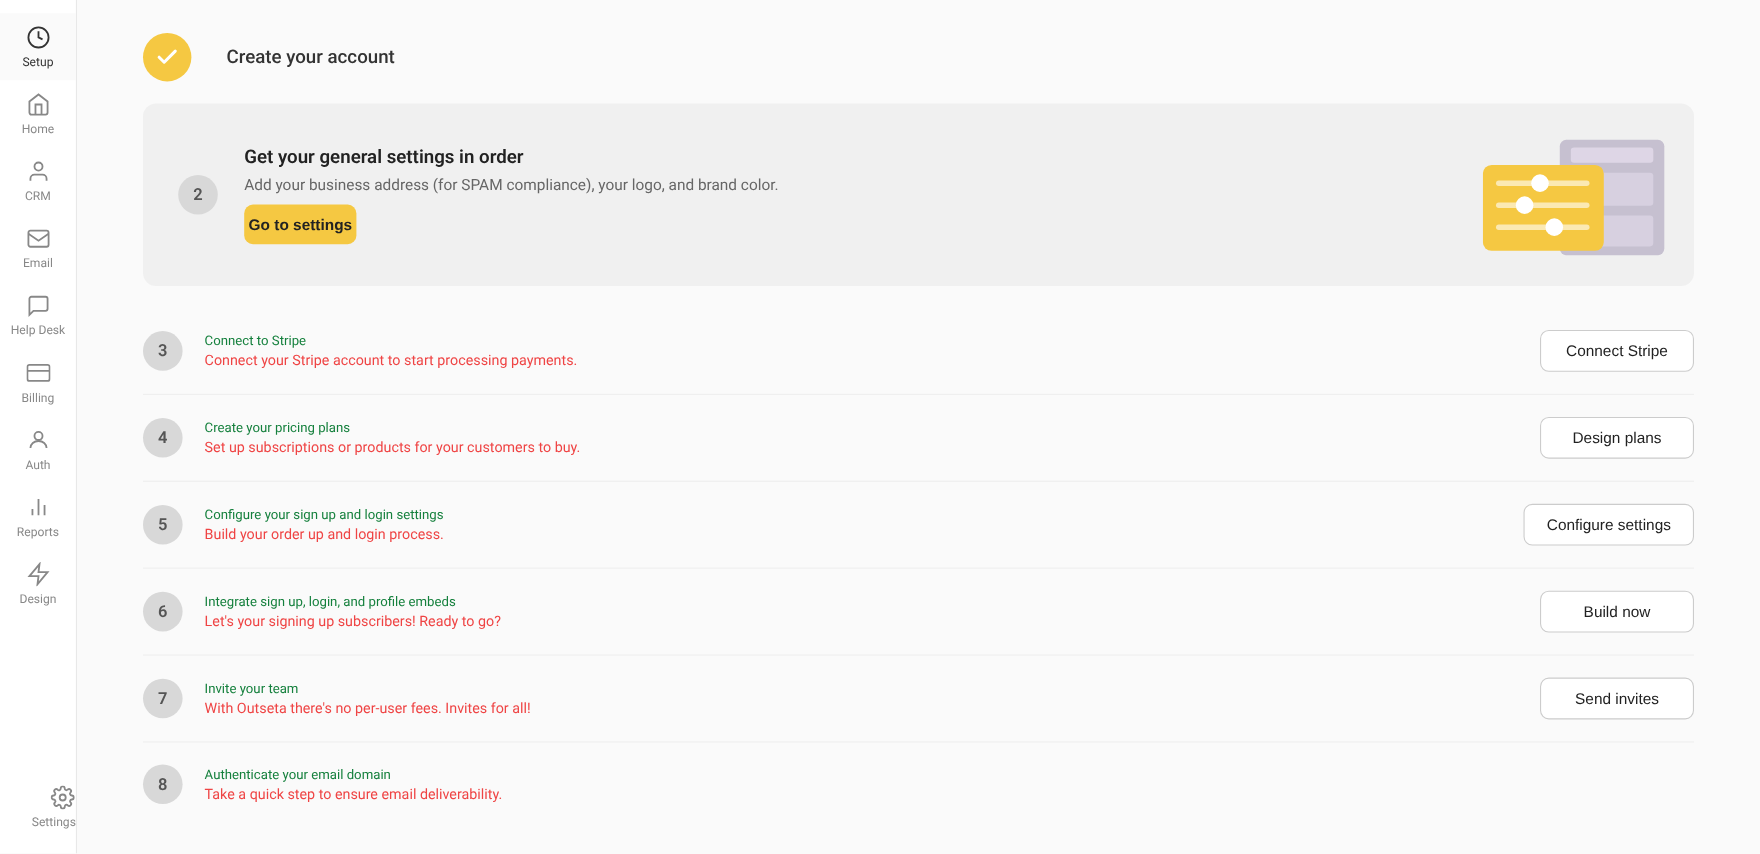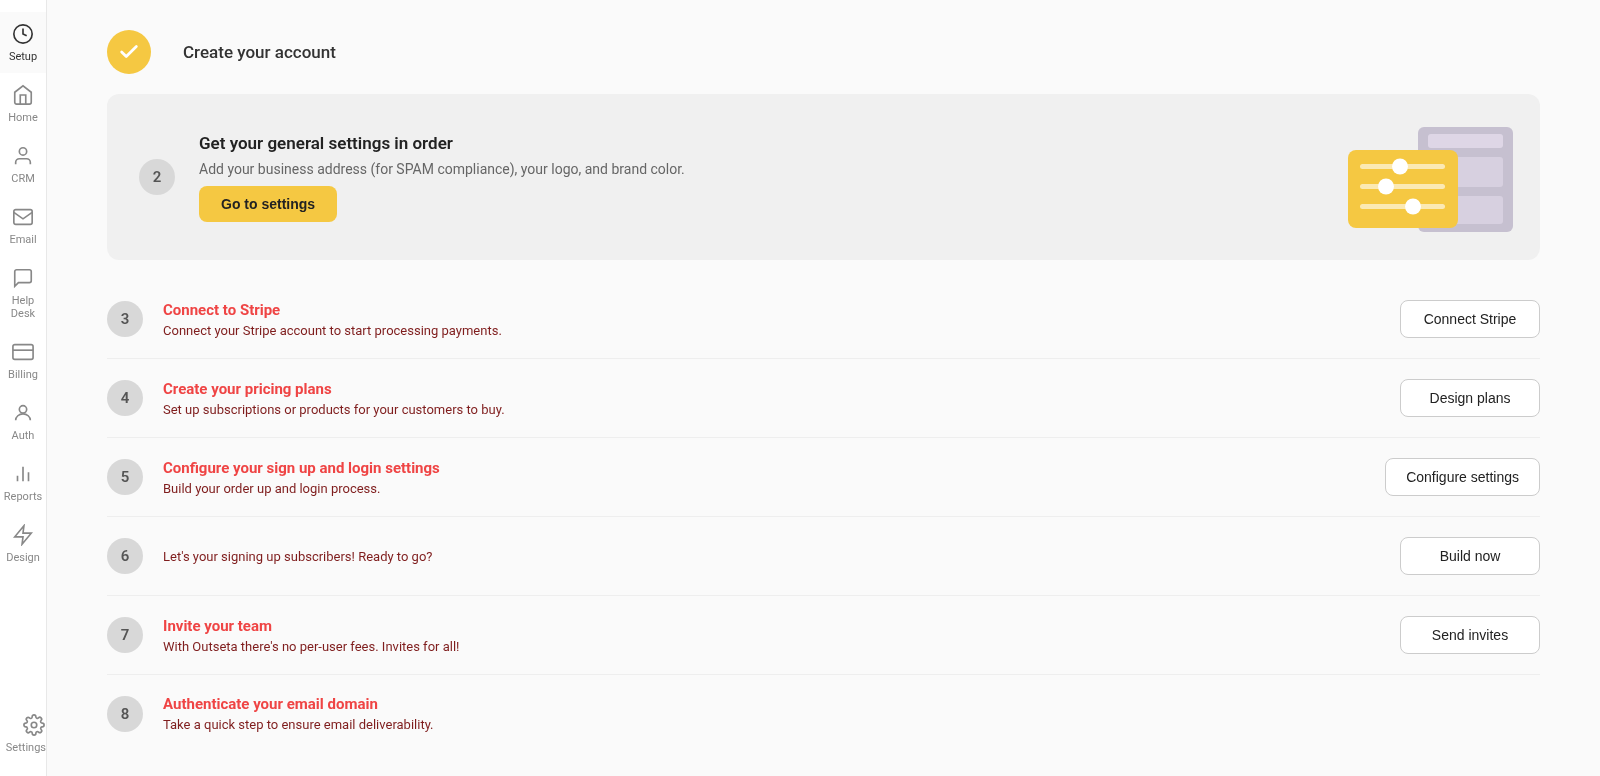--- a/index.html
+++ b/index.html
@@ -6,21 +6,21 @@
     body {
       font-family: -apple-system, BlinkMacSystemFont, 'Segoe UI', Roboto, sans-serif;
       background: #f9f9f9;
       display: flex;
       height: 100vh;
       overflow: hidden;
     }
 
     
     .sidebar {
-      width: 47px;
+      width: 70px;
       background: #fff;
       border-right: 1px solid #e8e8e8;
       display: flex;
       flex-direction: column;
       align-items: center;
       padding: 12px 0;
       gap: 0;
       flex-shrink: 0;
     }
     .sidebar-item {
@@ -121,21 +121,21 @@
     .step-card-active .step-desc {
       font-size: 14px;
       color: #666;
       line-height: 1.5;
       margin-bottom: 6px;
     }
     .btn-yellow {
       background: #f5c842;
       border: none;
       border-radius: 8px;
-      padding: 10px 22px;
+      padding: 10px 4px;
       font-size: 14px;
       font-weight: 600;
       color: #222;
       cursor: pointer;
     }
 
     
     .settings-illustration {
       width: 160px;
       height: 110px;
@@ -149,28 +149,28 @@
       align-items: center;
       gap: 20px;
       padding: 20px 0;
       border-bottom: 1px solid #eee;
     }
     .step-row:last-child { border-bottom: none; }
     .step-row .step-info {
       flex: 1;
     }
     .step-row .step-title {
-      font-size: 15px;
-      font-weight: 700;
-      color: #ef4444;
+      font-size: 12px;
+      font-weight: 400;
+      color: #15803d;
       margin-bottom: 4px;
     }
     .step-row .step-desc {
       font-size: 13px;
-      color: #7f1d1d;
+      color: #ef4444;
     }
     .btn-outline {
       background: #fff;
       border: 1px solid #ccc;
       border-radius: 8px;
       padding: 10px 20px;
       font-size: 14px;
       font-weight: 500;
       color: #222;
       cursor: pointer;
@@ -354,20 +354,21 @@
       <div class="step-info">
         <div class="step-title">Configure your sign up and login settings</div>
         <div class="step-desc">Build your order up and login process.</div>
       </div>
       <button class="btn-outline">Configure settings</button>
     </div>
 
     <div class="step-row">
       <div class="step-number-badge">6</div>
       <div class="step-info">
+        <div class="step-title">Integrate sign up, login, and profile embeds</div>
         <div class="step-desc">Let's your signing up subscribers! Ready to go?</div>
       </div>
       <button class="btn-outline">Build now</button>
     </div>
 
     <div class="step-row">
       <div class="step-number-badge">7</div>
       <div class="step-info">
         <div class="step-title">Invite your team</div>
         <div class="step-desc">With Outseta there's no per-user fees. Invites for all!</div>

